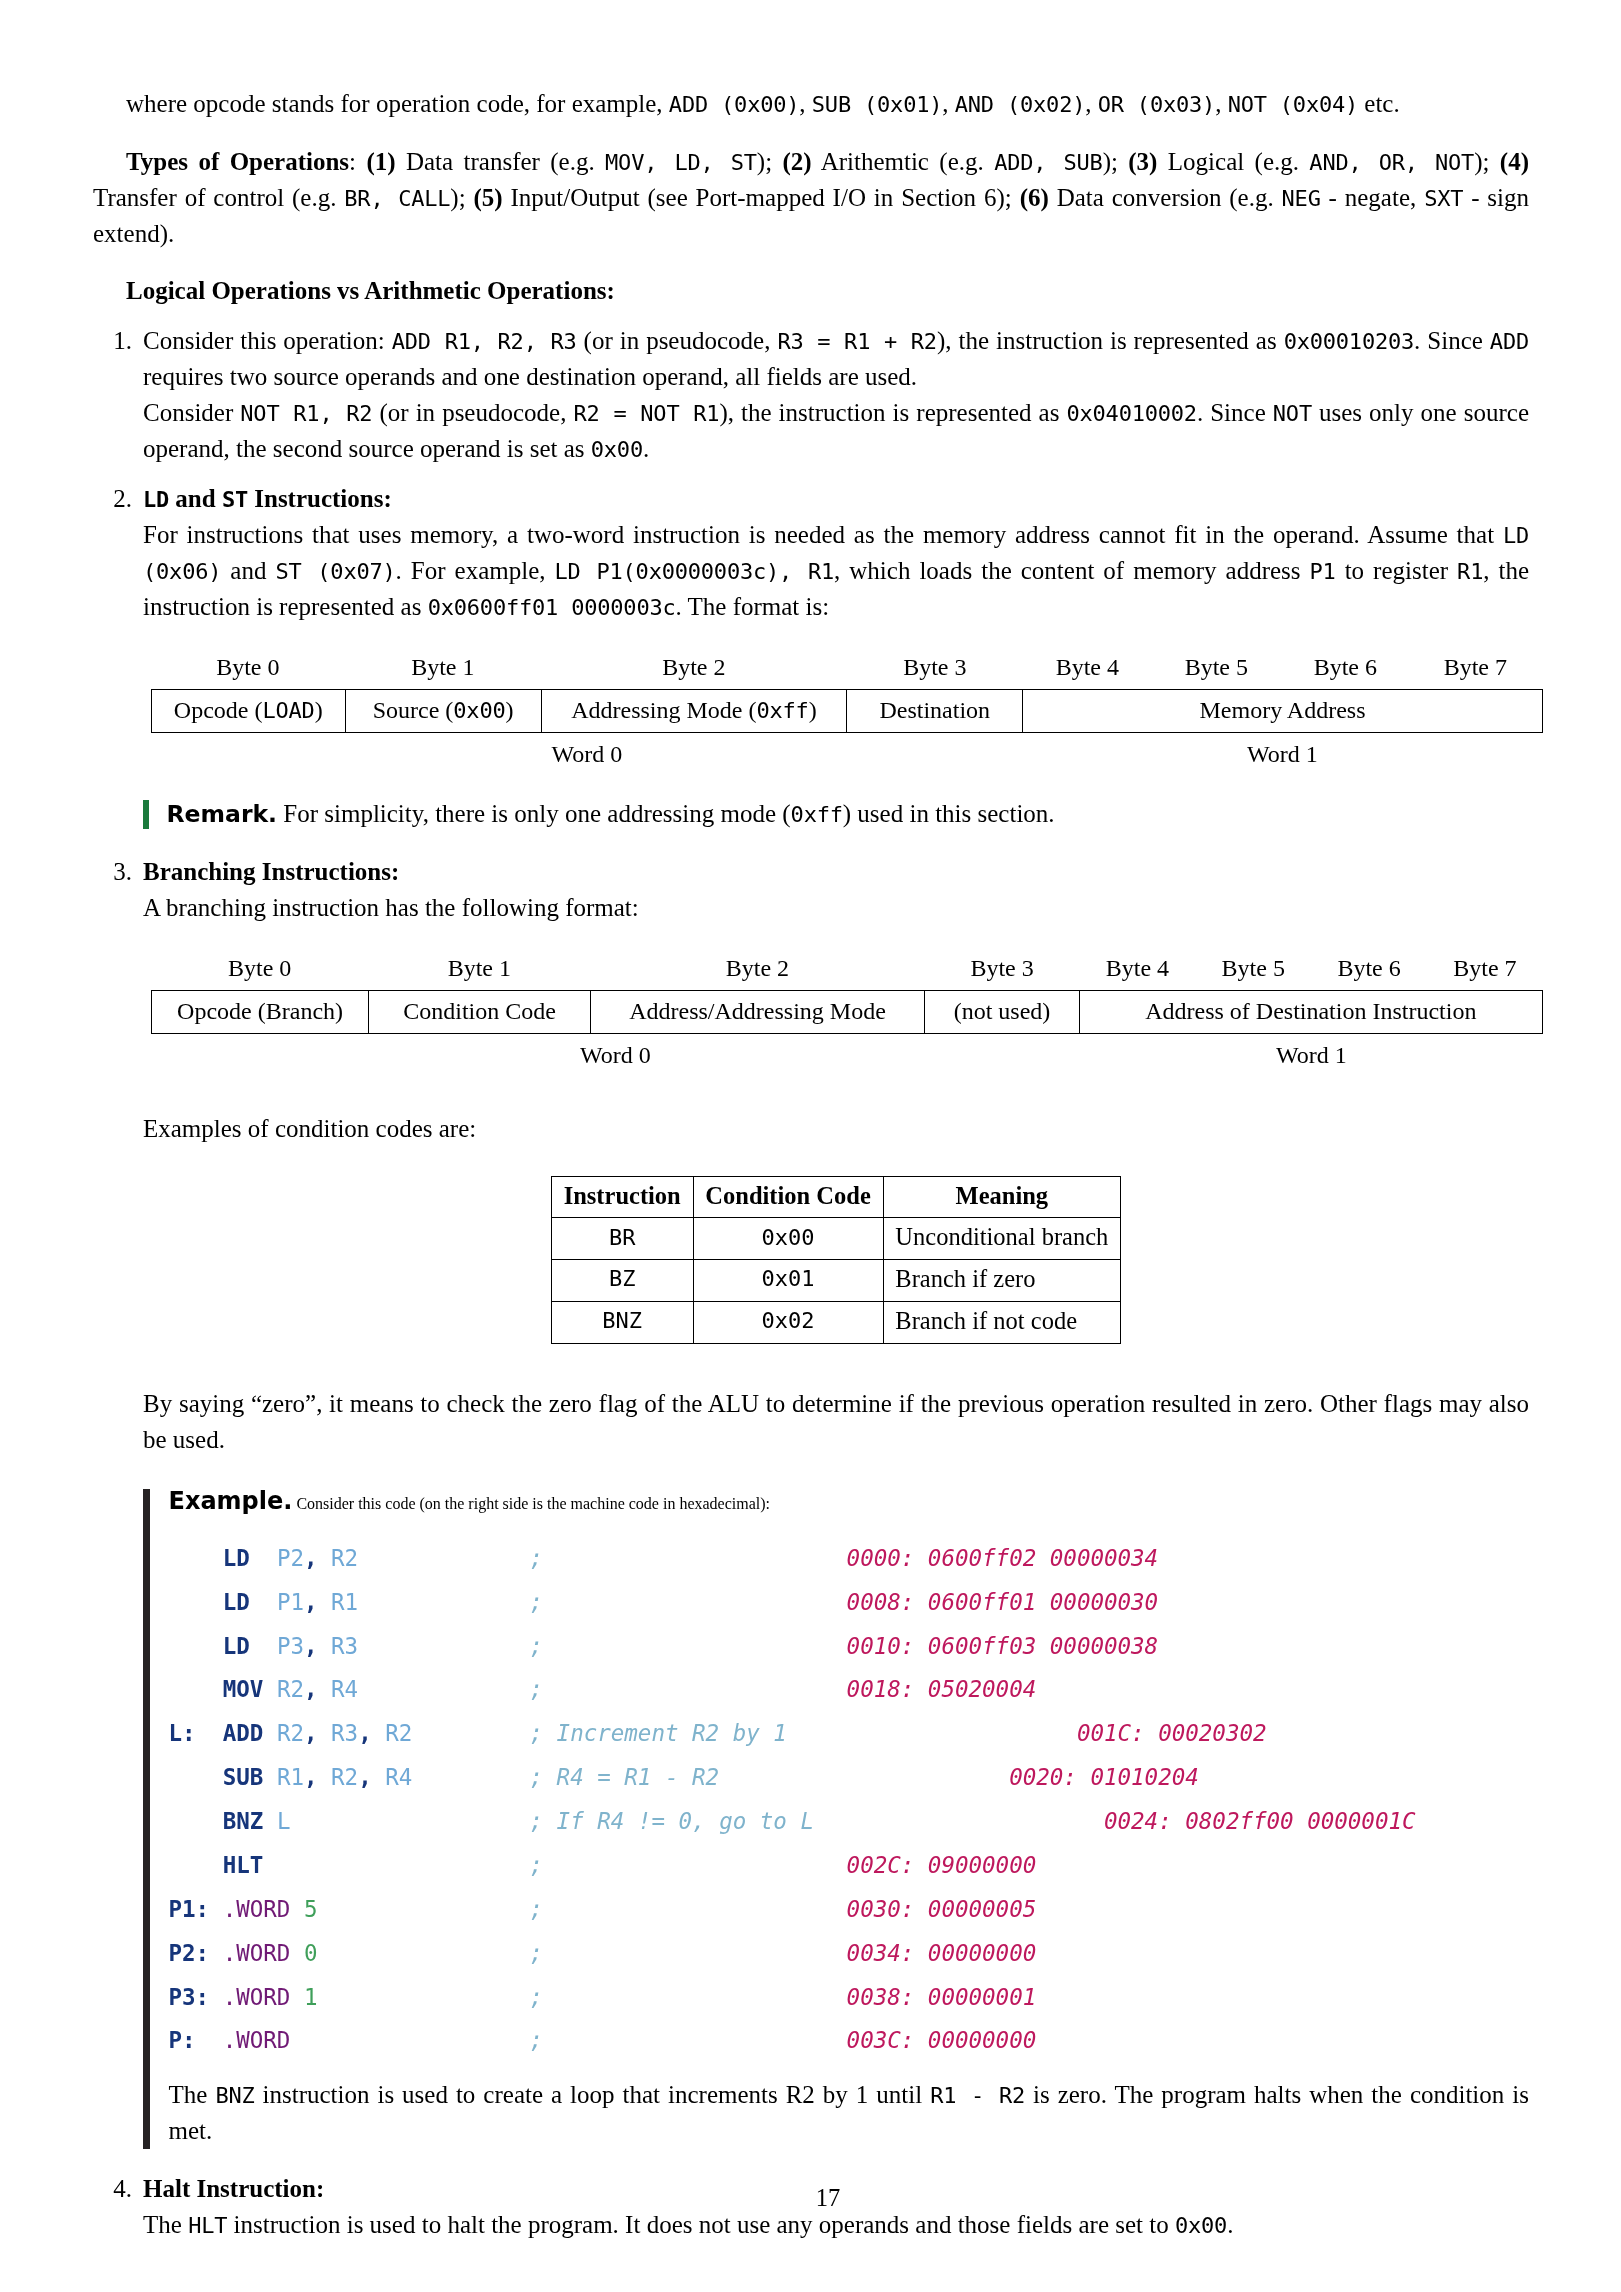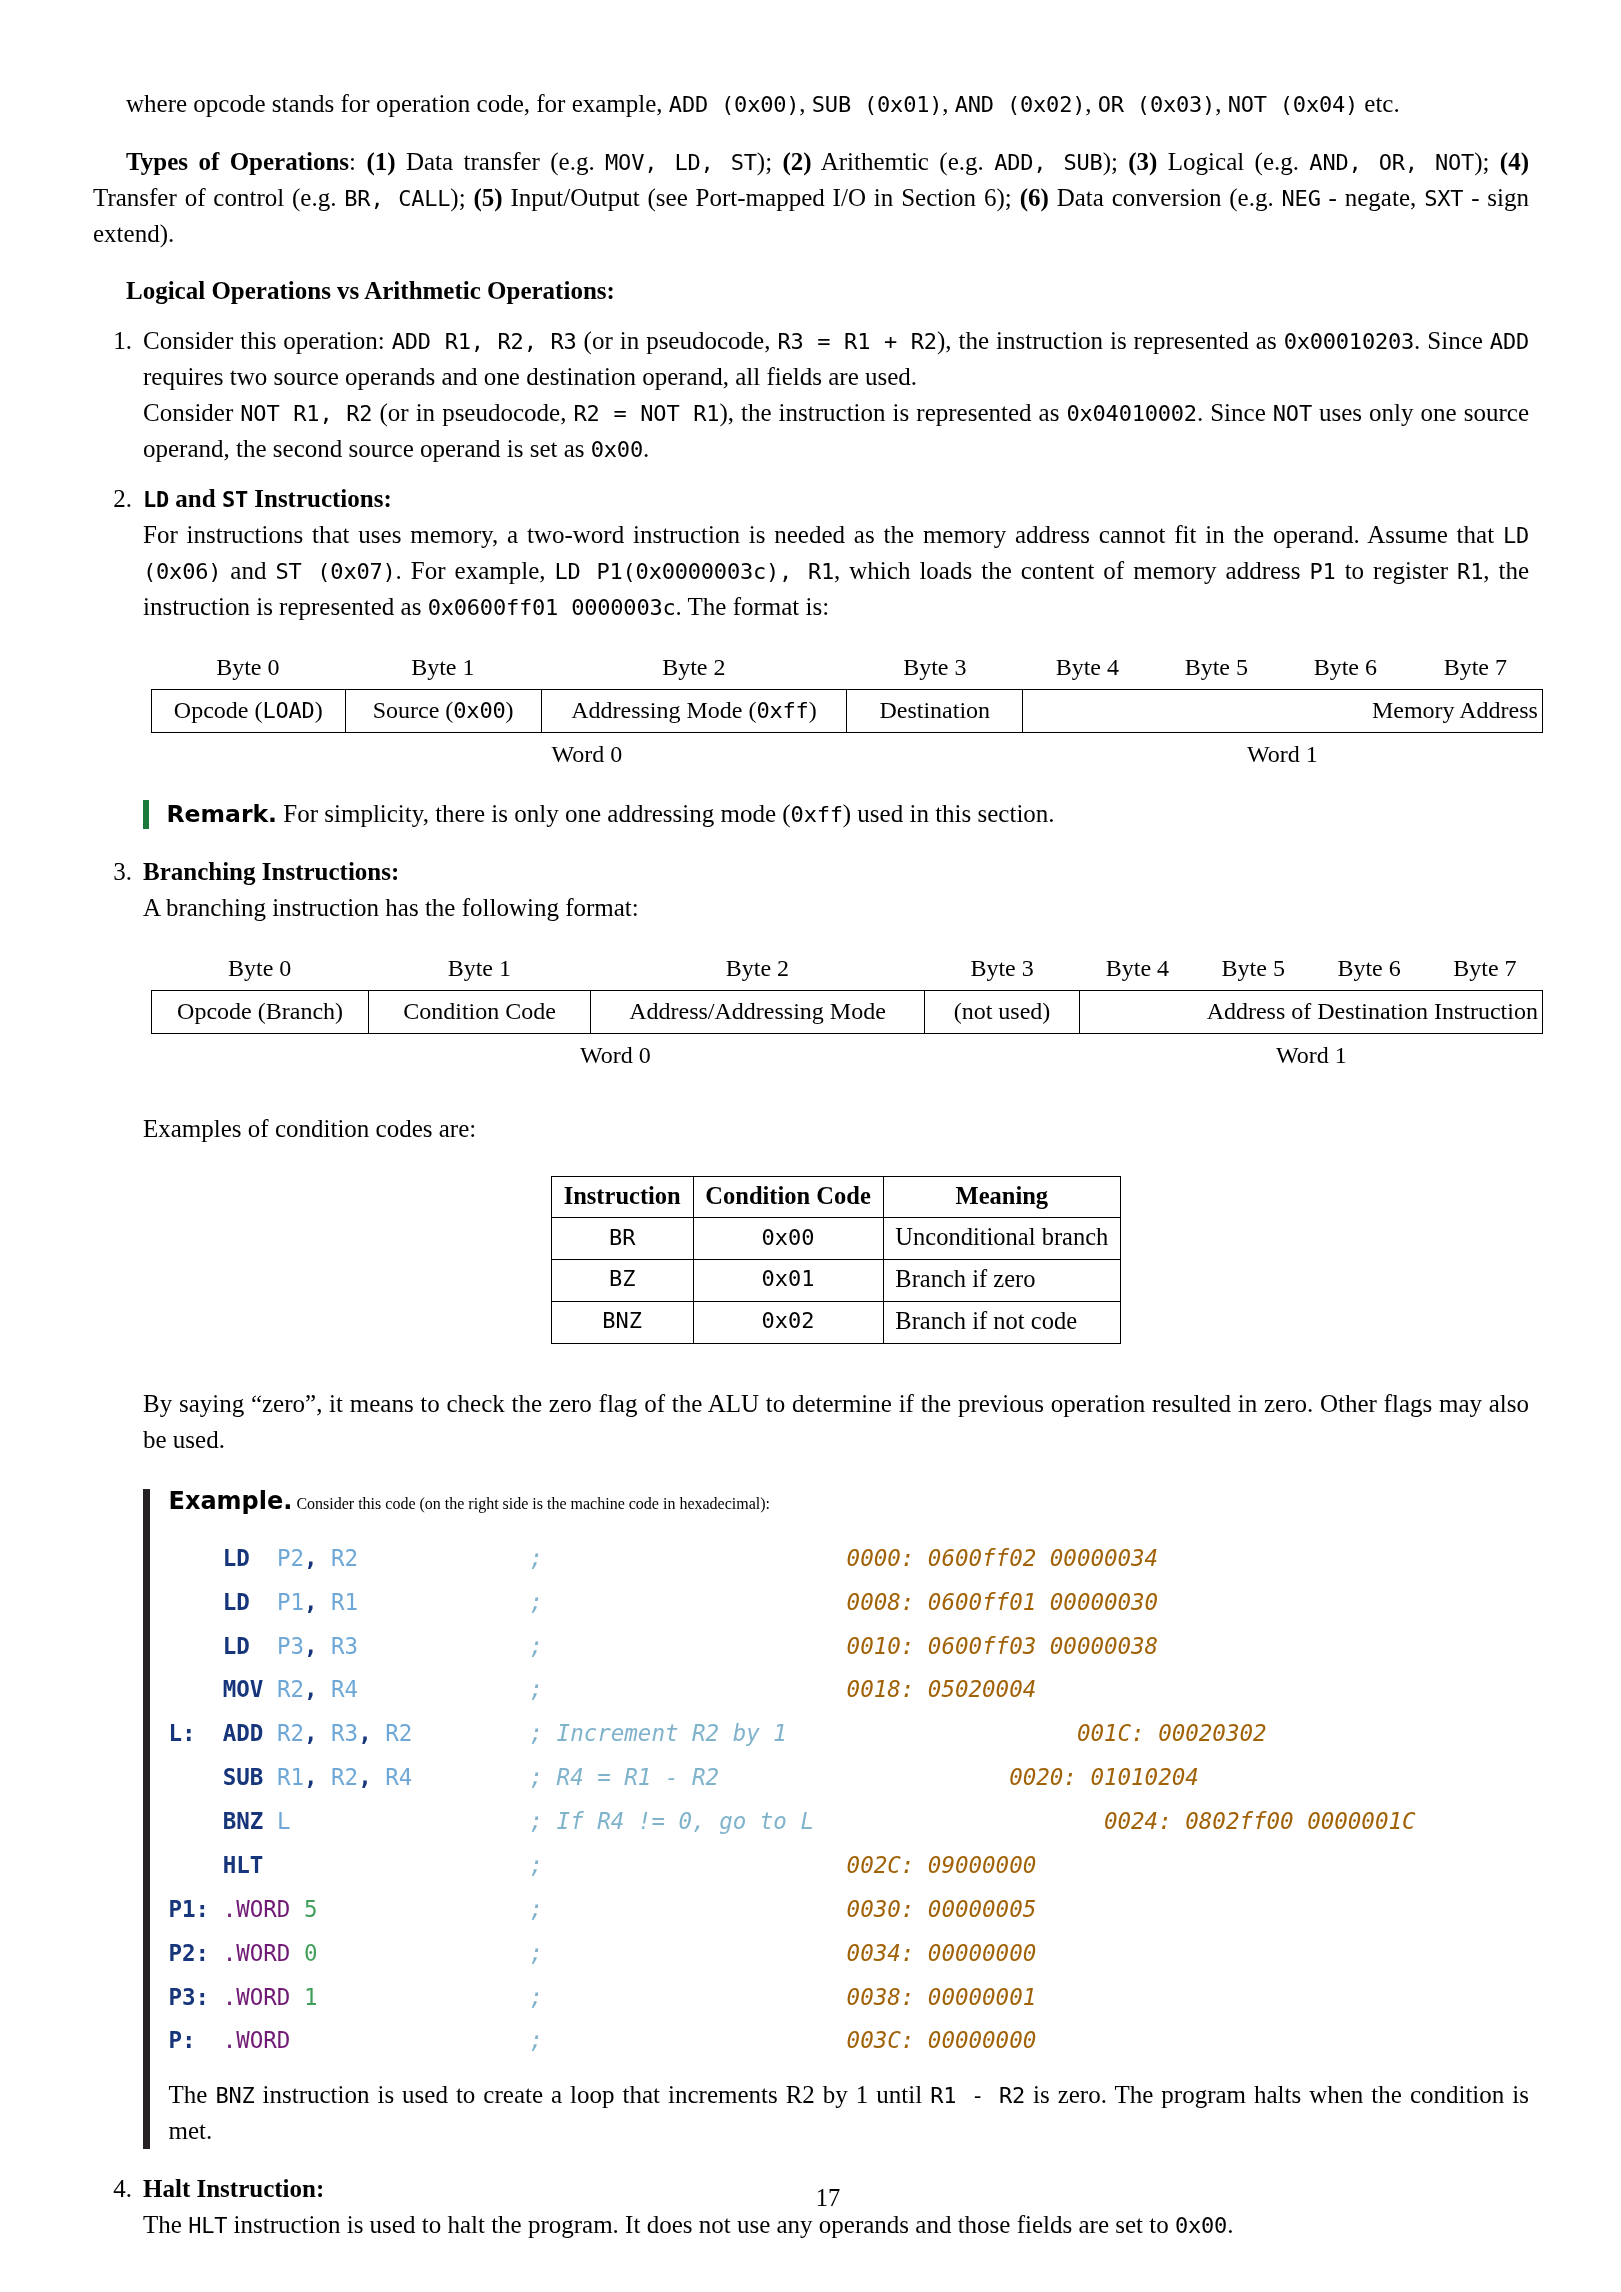--- a/index.html
+++ b/index.html
@@ -121,21 +121,21 @@
     border: 1.6px solid #000;
     box-sizing: border-box;
   }
   .boxrow .cell {
     border-right: 1.6px solid #000;
     box-sizing: border-box;
     padding: 6.9px 3.9px 8.8px 3.9px;
     white-space: nowrap;
     overflow: hidden;
   }
-  .boxrow .cell:last-child { border-right: none; text-align: right; }
+  .boxrow .cell:last-child { border-right: none; }
   .wordrow .cell { padding-top: 7.8px; }
 
   
   table.condtable {
     border-collapse: collapse;
     margin: 0 auto;
     font-size: 24.5px;
   }
   table.condtable th, table.condtable td {
     border: 1.5px solid #000;
@@ -164,21 +164,21 @@
     font-size: 22.5px;
     line-height: 1.95;
     white-space: pre;
   }
   .code-label  { color: #16357a; font-weight: bold; }
   .code-mnem   { color: #16357a; font-weight: bold; }
   .code-reg    { color: #6fa8d6; }
   .code-punct  { color: #16357a; font-weight: bold; }
   .code-num    { color: #3f9f5a; }
   .code-cmt    { color: #7fb3cc; font-style: italic; }
-  .code-mc     { color: #a16207; font-style: italic; }
+  .code-mc     { color: #be185d; font-style: italic; }
   .code-direct { color: #701a75; }
 
   .pagenum {
     position: absolute;
     left: 0; right: 0;
     top: 2184px;
     text-align: center;
     font-size: 24.5px;
     padding-left: 35px;
   }

